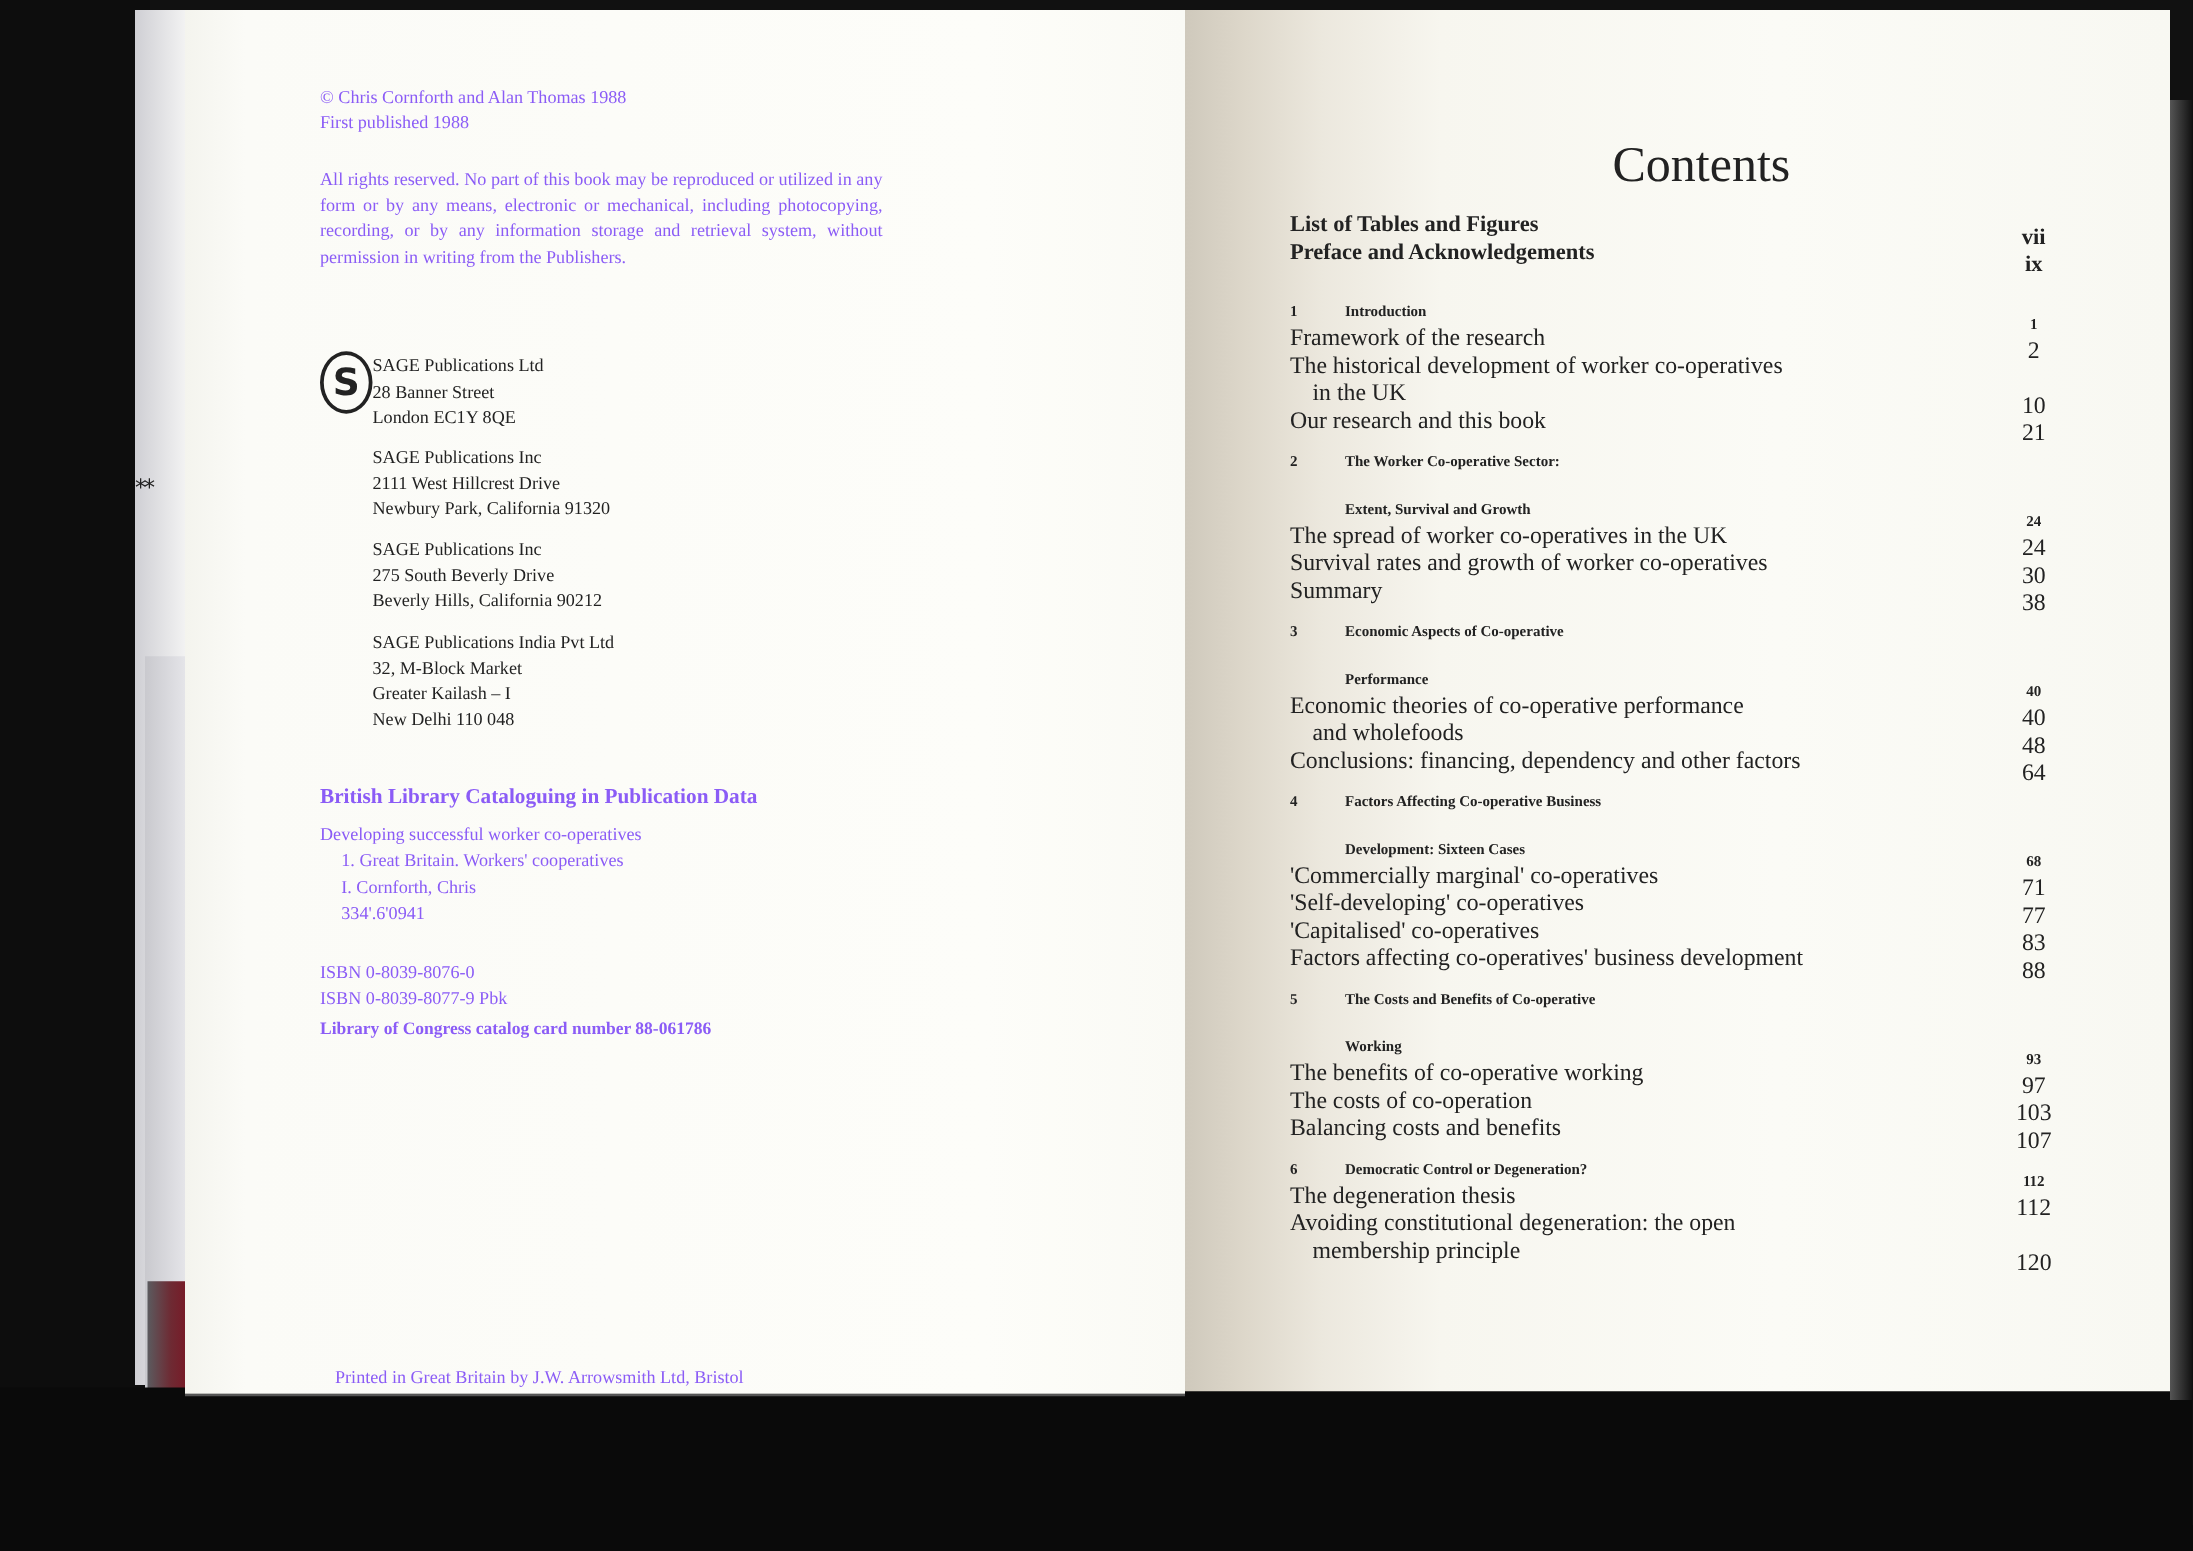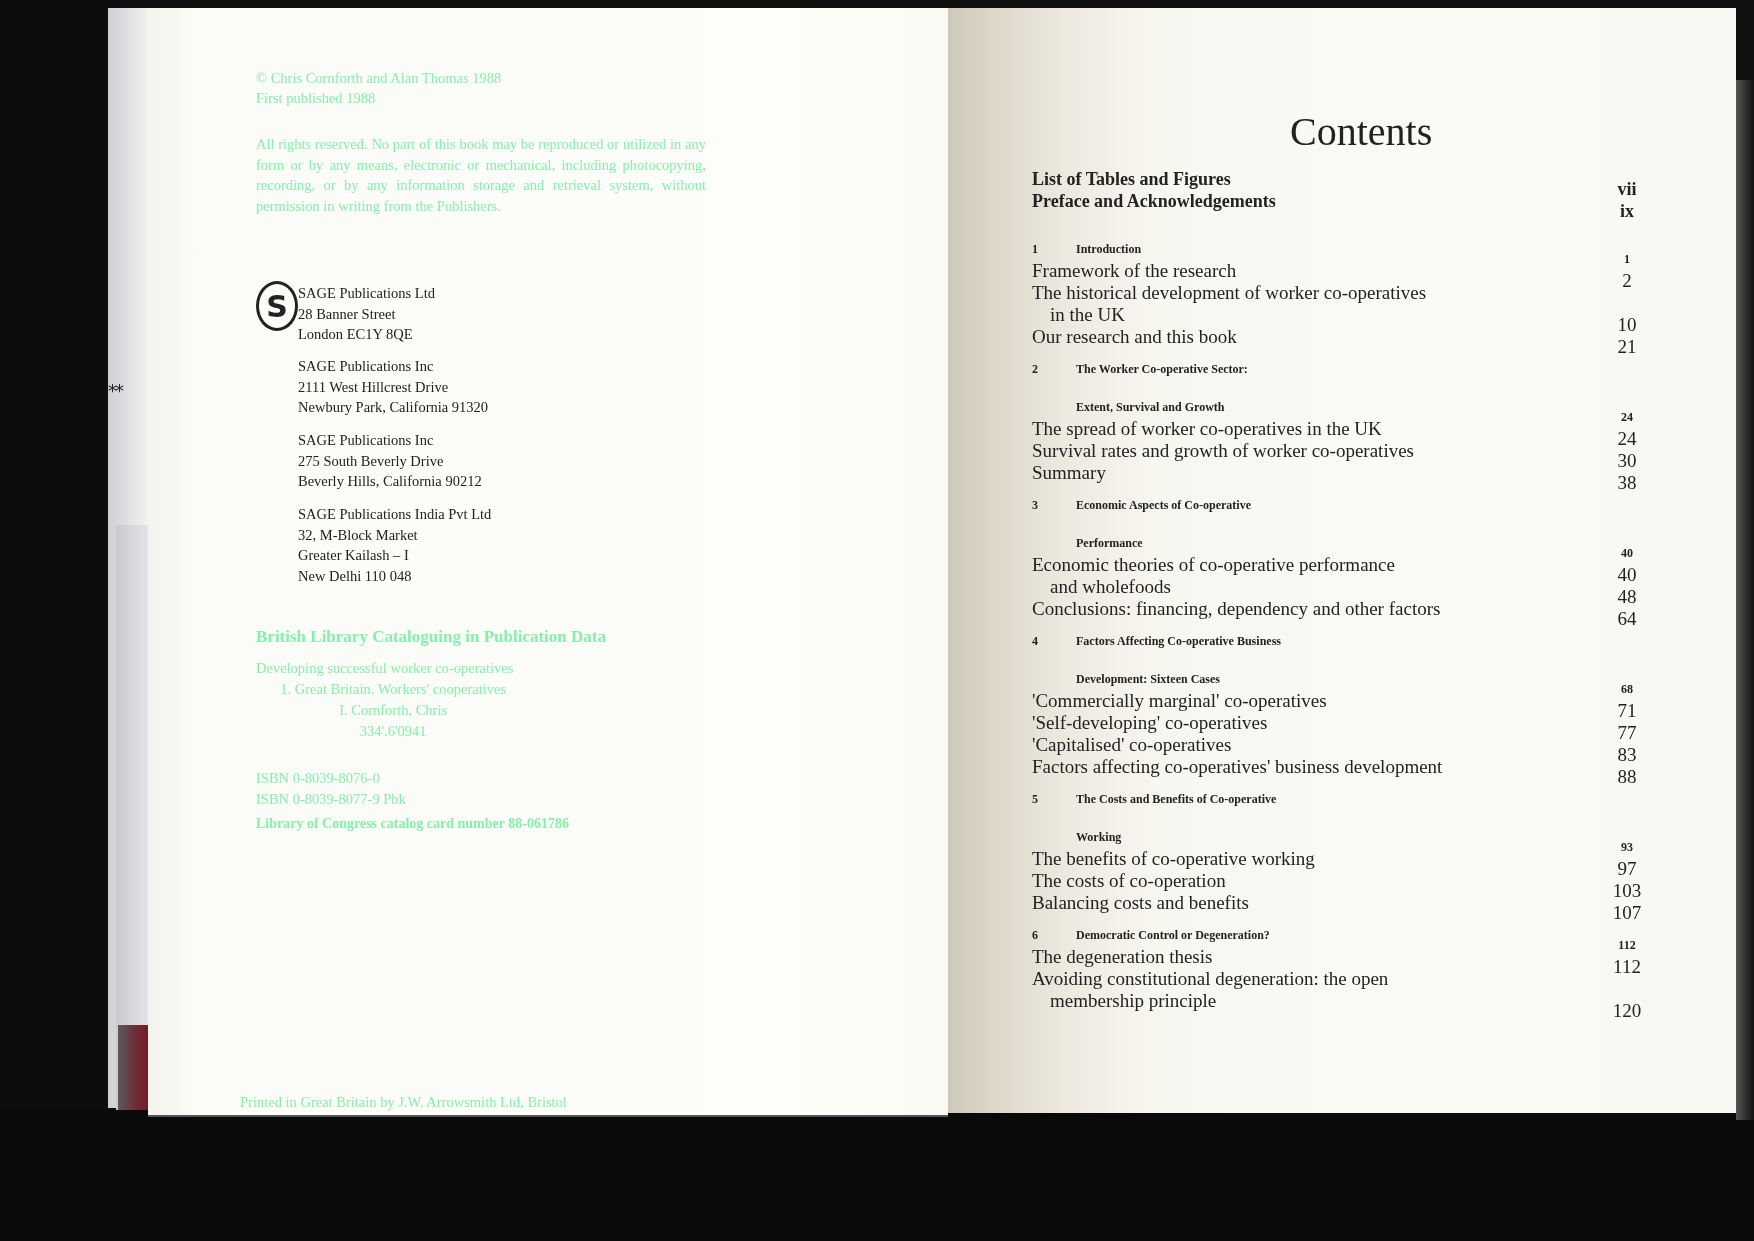--- a/index.html
+++ b/index.html
@@ -34,36 +34,36 @@
     background: linear-gradient(90deg, #f4f4ee 0%, #fbfbf7 6%, #fdfdf9 80%, #fafaf5 100%);
     box-shadow: 0 2px 0 #555;
   }
   .page-right {
     position: absolute; left: 948px; top: 8px; width: 788px; height: 1105px;
     background: linear-gradient(90deg, #cfc9bc 0%, #ddd7ca 6%, #ece8de 14%, #f7f6ef 26%, #fbfbf6 60%, #f8f8f2 100%);
   }
   .right-edge { position: absolute; left: 1736px; top: 80px; width: 18px; height: 1040px; background: linear-gradient(90deg,#555,#111); }
 
   
-  .lp { position: absolute; font-size: 14.5px; line-height: 20px; color: #86efac; }
+  .lp { position: absolute; font-size: 14.5px; line-height: 20px; color: #8b5cf6; }
   .copyright { left: 256px; top: 68px; }
   .rights { left: 256px; top: 134px; width: 450px; text-align: justify; text-align-last: left; line-height: 20.5px; }
   .logo {
     position: absolute; left: 256px; top: 281px; width: 36px; height: 44px;
     border: 3px solid #222; border-radius: 50%; display: flex; align-items: center; justify-content: center;
     font-family: "DejaVu Sans", sans-serif; font-weight: bold; font-size: 30px; color: #222;
   }
   .addr { position: absolute; left: 298px; font-size: 14.5px; line-height: 20.5px; color: #222; }
   .addr div { white-space: nowrap; }
   .cat-head { left: 256px; top: 627px; font-weight: bold; font-size: 17px; }
-  .cat-body { left: 256px; top: 658px; line-height: 21px; text-align: center; }
+  .cat-body { left: 256px; top: 658px; line-height: 21px; }
   .cat-body .ind { padding-left: 17px; }
   .isbn { left: 256px; top: 768px; line-height: 21px; }
   .loc { left: 256px; top: 814px; font-weight: bold; font-size: 14px; }
-  .printed { left: 240px; top: 1092px; font-size: 14.5px; font-family: Liberation Serif, serif; }
+  .printed { left: 268px; top: 1092px; font-size: 14.5px; font-family: Liberation Serif, serif; }
 
   
   .contents-title { position: absolute; left: 1290px; top: 108px; font-size: 40px; color: #222; }
   .toc { position: absolute; left: 1032px; top: 168px; width: 620px; font-size: 19px; color: #222; }
   .toc-row { position: relative; line-height: 22px; }
   .toc-row .t { display: block; padding-right: 90px; }
   .toc-row .p { position: absolute; right: 0; bottom: -10px; width: 50px; text-align: center; }
   .toc-row.front { font-weight: bold; font-size: 18px; }
   .toc-row.chap { font-weight: bold; font-size: 12px; margin-top: 10px; }
   .toc-row.chap .num { display: inline-block; width: 44px; }

